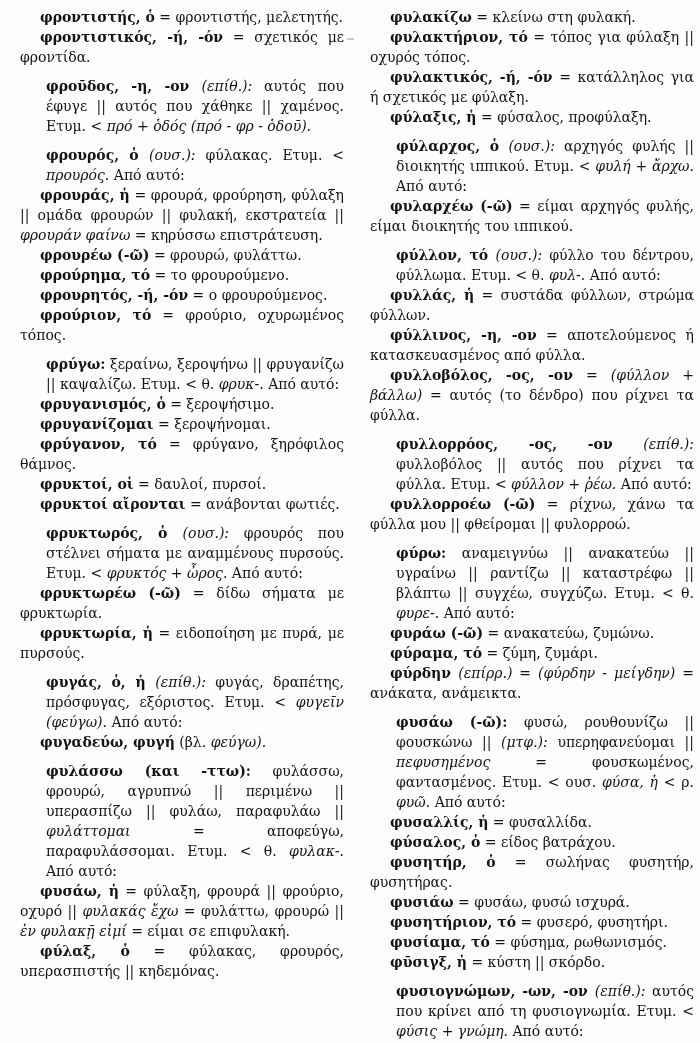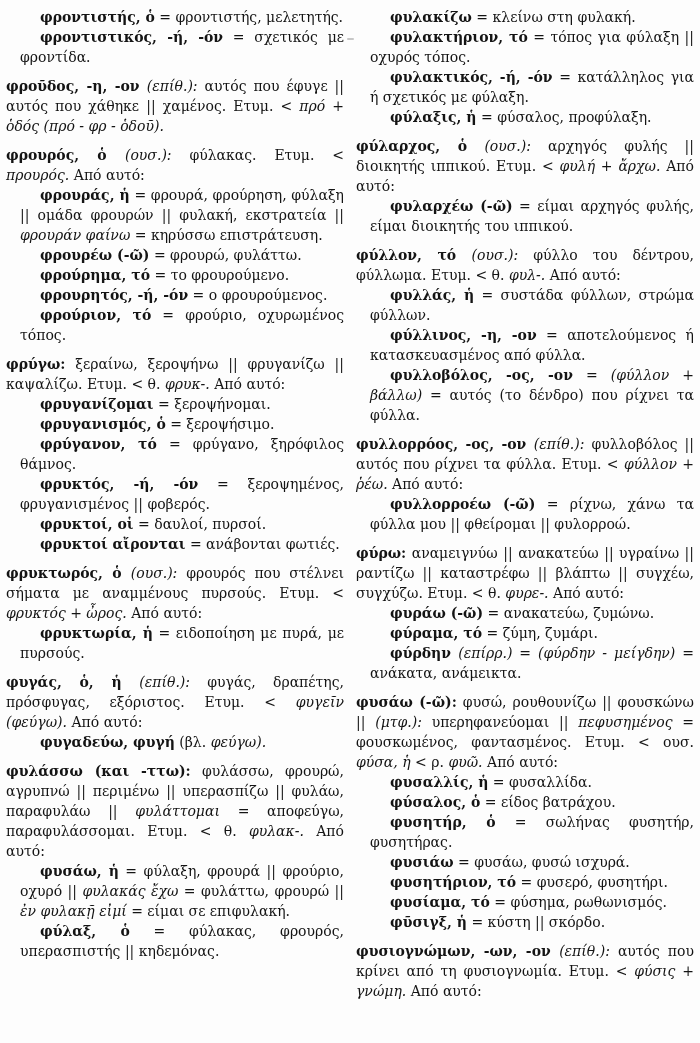--- a/index.html
+++ b/index.html
@@ -18,21 +18,21 @@
     padding:7px 4px 0 6px;
     color:#141414;
     font-size:14px;
     line-height:20px;
   }
   .column{width:338px;}
   p.entry{
     margin:0;
     text-align:justify;
   }
-  p.entry.main{margin-top:9px;}
+  p.entry.main{margin-top:9px;margin-left:40px;}
   p.entry.sub{
     margin-left:14px;
     text-indent:20px;
   }
   .column > p.entry:first-child{margin-top:0;}
   .b{font-weight:bold;}
   .i{font-style:italic;}
   .artifact{
     position:absolute;
     background:#9a9a9a;
@@ -48,27 +48,27 @@
       <p class="entry sub"><span class="b">φροντιστής, ὁ</span><span> = φροντιστής, μελετητής.</span></p>
       <p class="entry sub"><span class="b">φροντιστικός, -ή, -όν</span><span> = σχετικός με φροντίδα.</span></p>
       <p class="entry main"><span class="b">φροῦδος, -η, -ον </span><span class="i">(επίθ.):</span><span> αυτός που έφυγε || αυτός που χάθηκε || χαμένος. Ετυμ. &lt; </span><span class="i">πρό + ὁδός (πρό - φρ - ὁδοῦ).</span></p>
       <p class="entry main"><span class="b">φρουρός, ὁ </span><span class="i">(ουσ.):</span><span> φύλακας. Ετυμ. &lt; </span><span class="i">προυρός.</span><span> Από αυτό:</span></p>
       <p class="entry sub"><span class="b">φρουράς, ἡ</span><span> = φρουρά, φρούρηση, φύλαξη || ομάδα φρουρών || φυλακή, εκστρατεία || </span><span class="i">φρουράν φαίνω</span><span> = κηρύσσω επιστράτευση.</span></p>
       <p class="entry sub"><span class="b">φρουρέω (-ῶ)</span><span> = φρουρώ, φυλάττω.</span></p>
       <p class="entry sub"><span class="b">φρούρημα, τό</span><span> = το φρουρούμενο.</span></p>
       <p class="entry sub"><span class="b">φρουρητός, -ή, -όν</span><span> = ο φρουρούμενος.</span></p>
       <p class="entry sub"><span class="b">φρούριον, τό</span><span> = φρούριο, οχυρωμένος τόπος.</span></p>
       <p class="entry main"><span class="b">φρύγω:</span><span> ξεραίνω, ξεροψήνω || φρυγανίζω || καψαλίζω. Ετυμ. &lt; θ. </span><span class="i">φρυκ-.</span><span> Από αυτό:</span></p>
+      <p class="entry sub"><span class="b">φρυγανισμός, ὁ</span><span> = ξεροψήσιμο.</span></p>
       <p class="entry sub"><span class="b">φρυγανίζομαι</span><span> = ξεροψήνομαι.</span></p>
-      <p class="entry sub"><span class="b">φρυγανισμός, ὁ</span><span> = ξεροψήσιμο.</span></p>
       <p class="entry sub"><span class="b">φρύγανον, τό</span><span> = φρύγανο, ξηρόφιλος θάμνος.</span></p>
-      <p class="entry sub"><span class="b">φρυκτός, -ή, -όν</span><span> = ξεροψημένος, φρυγανισμένος || φοβερός.</span></p>
       <p class="entry sub"><span class="b">φρυκτοί, οἱ</span><span> = δαυλοί, πυρσοί.</span></p>
       <p class="entry sub"><span class="b">φρυκτοί αἴρονται</span><span> = ανάβονται φωτιές.</span></p>
       <p class="entry main"><span class="b">φρυκτωρός, ὁ </span><span class="i">(ουσ.):</span><span> φρουρός που στέλνει σήματα με αναμμένους πυρσούς. Ετυμ. &lt; </span><span class="i">φρυκτός + ὦρος.</span><span> Από αυτό:</span></p>
+      <p class="entry sub"><span class="b">φρυκτωρέω (-ῶ)</span><span> = δίδω σήματα με φρυκτωρία.</span></p>
       <p class="entry sub"><span class="b">φρυκτωρία, ἡ</span><span> = ειδοποίηση με πυρά, με πυρσούς.</span></p>
       <p class="entry main"><span class="b">φυγάς, ὁ, ἡ </span><span class="i">(επίθ.):</span><span> φυγάς, δραπέτης, πρόσφυγας, εξόριστος. Ετυμ. &lt; </span><span class="i">φυγεῖν (φεύγω).</span><span> Από αυτό:</span></p>
       <p class="entry sub"><span class="b">φυγαδεύω, φυγή</span><span> (βλ. </span><span class="i">φεύγω).</span></p>
       <p class="entry main"><span class="b">φυλάσσω (και -ττω):</span><span> φυλάσσω, φρουρώ, αγρυπνώ || περιμένω || υπερασπίζω || φυλάω, παραφυλάω || </span><span class="i">φυλάττομαι</span><span> = αποφεύγω, παραφυλάσσομαι. Ετυμ. &lt; θ. </span><span class="i">φυλακ-.</span><span> Από αυτό:</span></p>
       <p class="entry sub"><span class="b">φυσάω, ἡ</span><span> = φύλαξη, φρουρά || φρούριο, οχυρό || </span><span class="i">φυλακάς ἔχω</span><span> = φυλάττω, φρουρώ || </span><span class="i">ἐν φυλακῇ εἰμί</span><span> = είμαι σε επιφυλακή.</span></p>
       <p class="entry sub"><span class="b">φύλαξ, ὁ</span><span> = φύλακας, φρουρός, υπερασπιστής || κηδεμόνας.</span></p>
     </div>
   <div class="column">
       <p class="entry sub"><span class="b">φυλακίζω</span><span> = κλείνω στη φυλακή.</span></p>
       <p class="entry sub"><span class="b">φυλακτήριον, τό</span><span> = τόπος για φύλαξη || οχυρός τόπος.</span></p>

